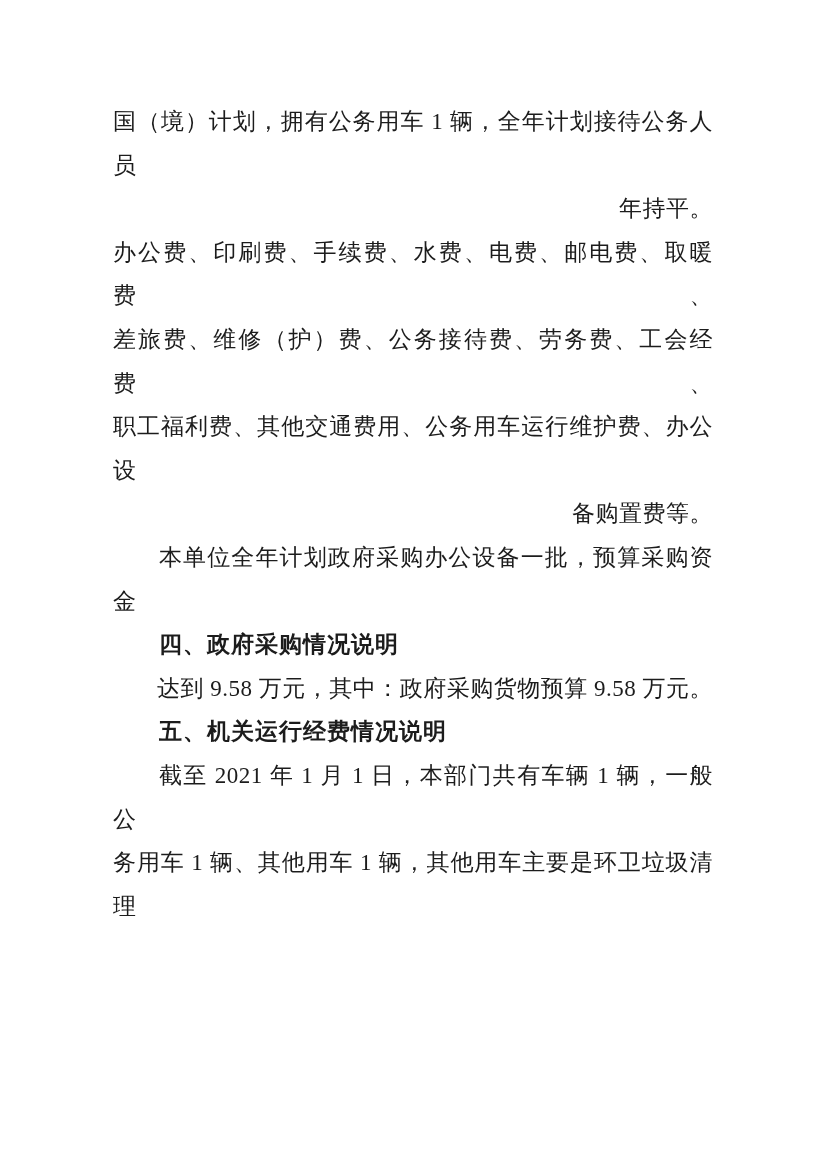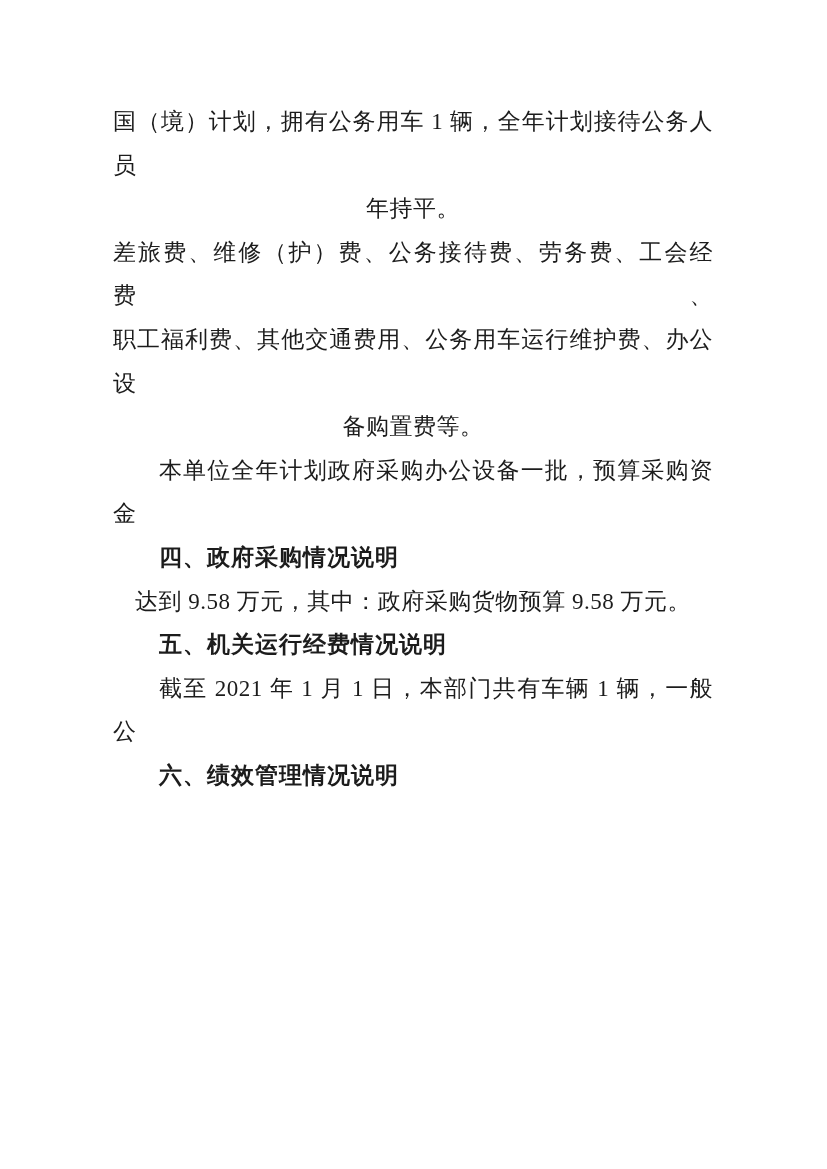--- a/index.html
+++ b/index.html
@@ -27,44 +27,46 @@
     line-height: 43.6px;
     white-space: normal;
     letter-spacing: 0.5px;
   }
   .fill {
     text-align: justify;
     text-align-last: justify;
     text-justify: inter-character;
   }
   .last {
-    text-align: center;
+    text-align: right;
   }
   .indent {
     text-indent: 2em;
   }
   .heading {
     font-family: "Liberation Sans", "DejaVu Sans", sans-serif;
     font-weight: 700;
     letter-spacing: 1px;
     padding-left: 2em;
     text-align: left;
   }
 </style>
 </head>
 <body>
 
 <div class="page">
   <div class="content">
     <div class="line fill">国（境）计划，拥有公务用车 1 辆，全年计划接待公务人员</div>
     <div class="line last">年持平。</div>
+    <div class="line fill">办公费、印刷费、手续费、水费、电费、邮电费、取暖费、</div>
     <div class="line fill">差旅费、维修（护）费、公务接待费、劳务费、工会经费、</div>
     <div class="line fill">职工福利费、其他交通费用、公务用车运行维护费、办公设</div>
     <div class="line last">备购置费等。</div>
     <div class="line fill indent">本单位全年计划政府采购办公设备一批，预算采购资金</div>
     <div class="line heading">四、政府采购情况说明</div>
     <div class="line last">达到 9.58 万元，其中：政府采购货物预算 9.58 万元。</div>
     <div class="line heading">五、机关运行经费情况说明</div>
     <div class="line fill indent">截至 2021 年 1 月 1 日，本部门共有车辆 1 辆，一般公</div>
+    <div class="line fill">务用车 1 辆、其他用车 1 辆，其他用车主要是环卫垃圾清理</div>
     <div class="line heading">六、绩效管理情况说明</div>
 
   </div>
 </div>
 
 </body></html>

